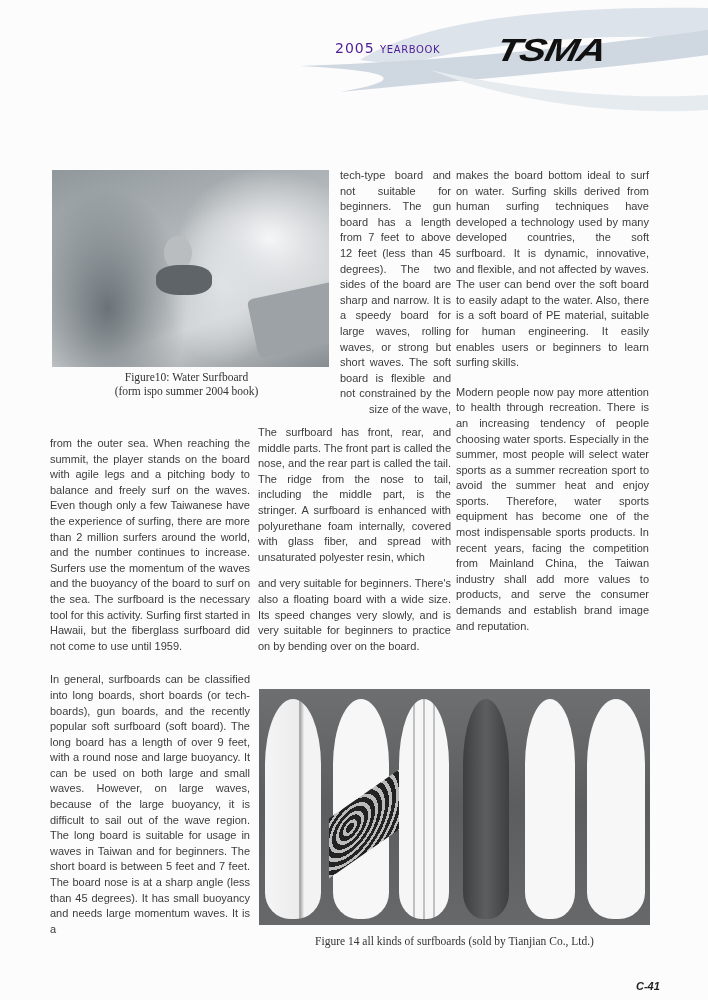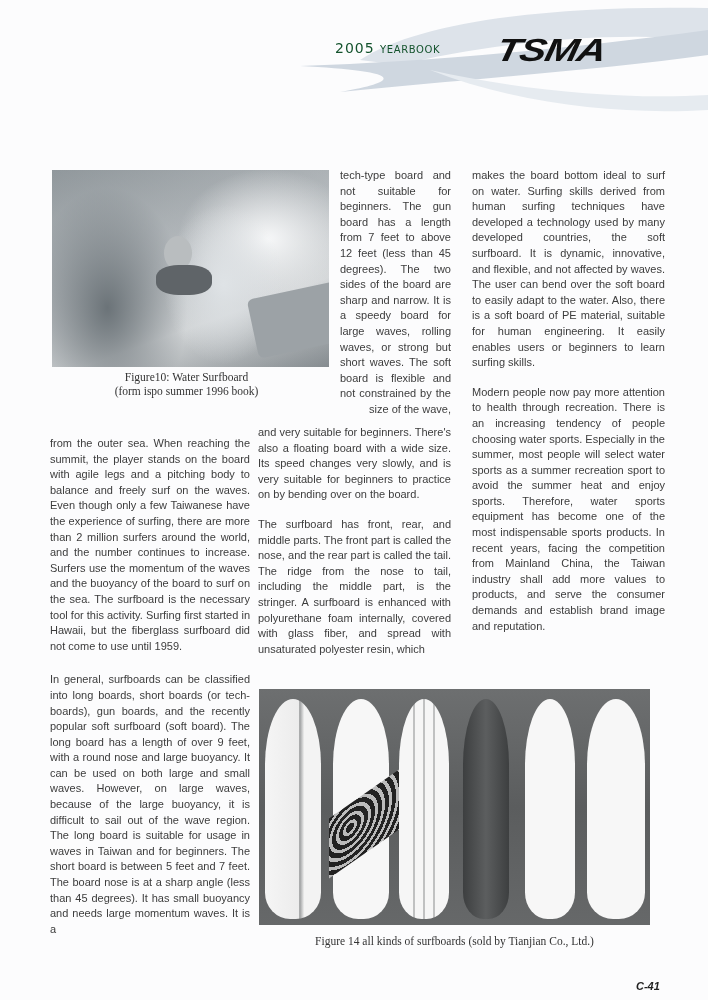--- a/index.html
+++ b/index.html
@@ -6,21 +6,21 @@
   body {
     width: 708px; height: 1000px; position: relative; overflow: hidden;
     background: #fcfcfd;
     font-family: "Liberation Sans", sans-serif;
     color: #3a3a3a;
   }
   .swoosh { position: absolute; left: 0; top: 0; width: 708px; height: 120px; }
   .header-text {
     position: absolute; left: 335px; top: 40px;
     font-family: "DejaVu Sans", sans-serif; font-size: 14px; letter-spacing: 1px;
-    color: #14532d;
+    color: #4c1d95;
   }
   .header-text .small { font-size: 10px; letter-spacing: 0.6px; }
   .logo {
     position: absolute; left: 497px; top: 34px;
     font-family: "Liberation Sans", sans-serif; font-weight: 900; font-style: italic;
     font-size: 32px; letter-spacing: -1px; color: #111;
     transform: skewX(-12deg) scaleX(1.25); transform-origin: left center;
     line-height: 32px;
   }
   .col {
@@ -75,38 +75,38 @@
 </div>
 <div class="logo">TSMA</div>
 
 <div class="fig10">
   <div class="surfer-head"></div>
   <div class="surfer-body"></div>
   <div class="board"></div>
 </div>
 <div class="caption" style="left:48px; top:370px; width:277px;">
   <div>Figure10: Water Surfboard</div>
-  <div>(form ispo summer 1996 book)</div>
+  <div>(form ispo summer 2004 book)</div>
 </div>
 
 <div class="col" style="left:50px; top:436px; width:200px;">
   <p style="margin-bottom:18px;">from the outer sea. When reaching the summit, the player stands on the board with agile legs and a pitching body to balance and freely surf on the waves. Even though only a few Taiwanese have the experience of surfing, there are more than 2 million surfers around the world, and the number continues to increase. Surfers use the momentum of the waves and the buoyancy of the board to surf on the sea.  The surfboard is the necessary tool for this activity. Surfing first started in Hawaii, but the fiberglass surfboard did not come to use until 1959.</p>
   <p>In general, surfboards can be classified into long boards, short boards (or tech-boards), gun boards, and the recently popular soft surfboard (soft board). The long board has a length of over 9 feet, with a round nose and large buoyancy. It can be used on both large and small waves. However, on large waves, because of the large buoyancy, it is difficult to sail out of the wave region. The long board is suitable for usage in waves in Taiwan and for beginners. The short board is between 5 feet and 7 feet. The board nose is at a sharp angle (less than 45 degrees). It has small buoyancy and needs large momentum waves. It is a</p>
 </div>
 
 <div class="col" style="left:340px; top:168px; width:111px;">
   <p style="text-align:justify; text-align-last:right;">tech-type board and not suitable for beginners. The gun board has a length from 7 feet to above 12 feet (less than 45 degrees). The two sides of the board are sharp and narrow. It is a speedy board for large waves, rolling waves, or strong but short waves. The soft board is flexible and not constrained by the size of the wave,</p>
 </div>
 
 <div class="col" style="left:258px; top:425px; width:193px;">
+  <p>The surfboard has front, rear, and middle parts. The front part is called the nose, and the rear part is called the tail. The ridge from the nose to tail, including the middle part, is the stringer. A surfboard is enhanced with polyurethane foam internally, covered with glass fiber, and spread with unsaturated polyester resin, which</p>
   <p style="margin-bottom:14px;">and very suitable for beginners. There's also a floating board with a wide size. Its speed changes very slowly, and is very suitable for beginners to practice on by bending over on the board.</p>
-  <p>The surfboard has front, rear, and middle parts. The front part is called the nose, and the rear part is called the tail. The ridge from the nose to tail, including the middle part, is the stringer. A surfboard is enhanced with polyurethane foam internally, covered with glass fiber, and spread with unsaturated polyester resin, which</p>
 </div>
 
-<div class="col" style="left:472px; top:168px; width:193px;">
+<div class="col" style="left:456px; top:168px; width:193px;">
   <p style="margin-bottom:14px;">makes the board bottom ideal to surf on water. Surfing skills derived from human surfing techniques have developed a technology used by many developed countries, the soft surfboard. It is dynamic, innovative, and flexible, and not affected by waves. The user can bend over the soft board to easily adapt to the water. Also, there is a soft board of PE material, suitable for human engineering. It easily enables users or beginners to learn surfing skills.</p>
   <p>Modern people now pay more attention to health through recreation. There is an increasing tendency of people choosing water sports. Especially in the summer, most people will select water sports as a summer recreation sport to avoid the summer heat and enjoy sports. Therefore, water sports equipment has become one of the most indispensable sports products. In recent years, facing the competition from Mainland China, the Taiwan industry shall add more values to products, and serve the consumer demands and establish brand image and reputation.</p>
 </div>
 
 <div class="fig11">
   <div class="sb" style="left:6px; width:56px; background:linear-gradient(90deg,#f5f5f5 0%,#ececec 60%,#9a9c9d 62%,#f3f3f3 70%);"></div>
   <div class="sb" style="left:74px; width:56px;">
     <div style="position:absolute; left:-4px; top:95px; width:70px; height:60px; background:repeating-radial-gradient(circle at 30% 40%, #222 0 4px, #bbb 4px 7px); transform:skewY(-35deg);"></div>
   </div>
   <div class="sb" style="left:140px; width:50px; background:linear-gradient(90deg,#f6f6f6 0%,#f6f6f6 28%,#8a8c8d 30%,#f6f6f6 32%,#f6f6f6 48%,#8a8c8d 50%,#f6f6f6 52%,#f6f6f6 68%,#8a8c8d 70%,#f6f6f6 72%);"></div>

